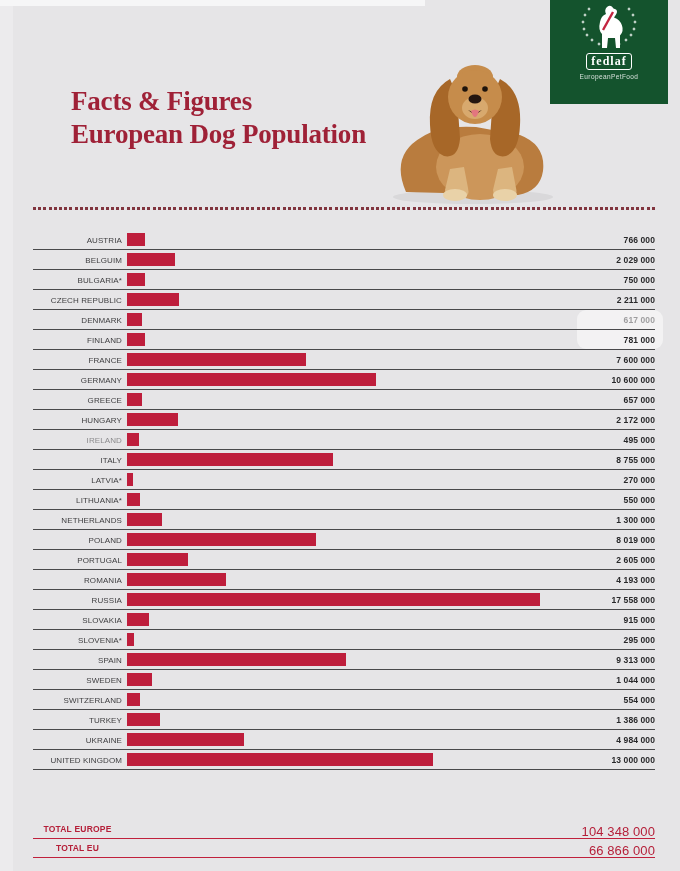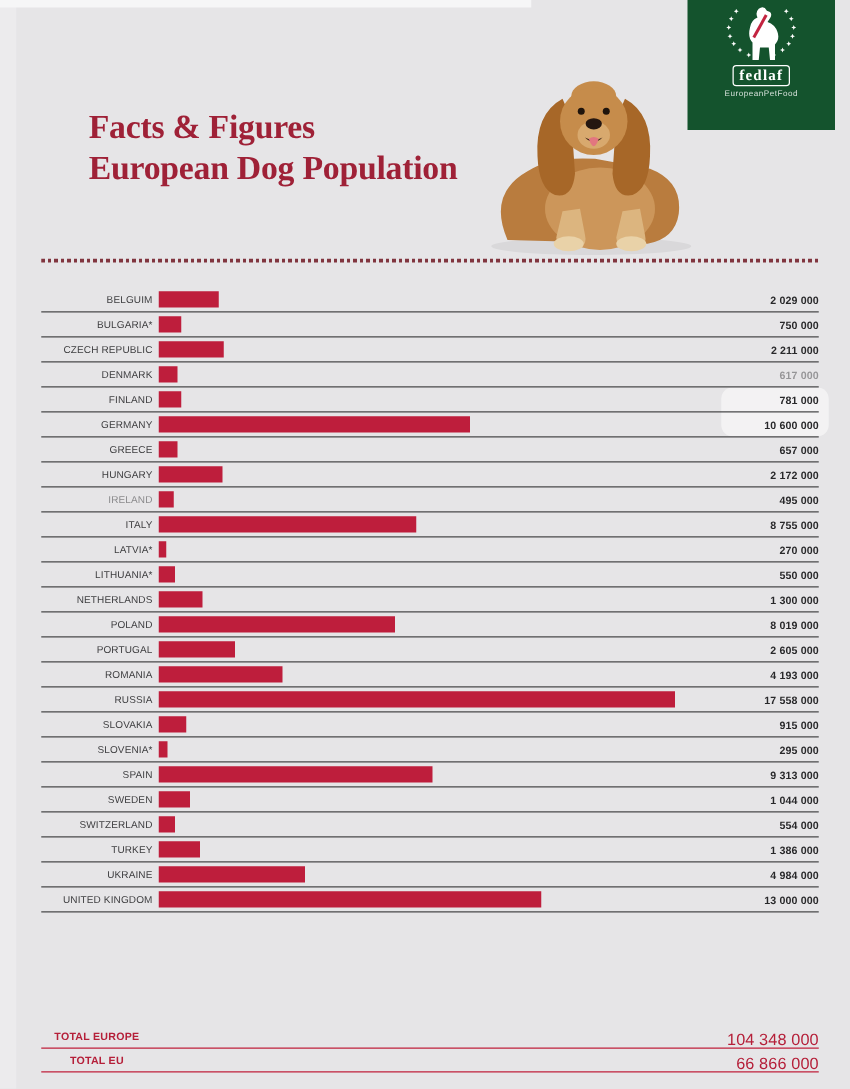--- a/index.html
+++ b/index.html
@@ -123,20 +123,25 @@
     <line x1="34" y1="9" x2="24" y2="27" stroke="#c32440" stroke-width="2.4"></line>
   </svg>
   <div class="logo-brand">fedlaf</div>
   <div class="logo-sub">EuropeanPetFood</div>
 </div>
 
 <div class="dotted"></div>
 
 <div class="chart" id="chart">
   <div class="watermark-blob"></div>
+<div class="row">
+      <span class="row-label">AUSTRIA</span>
+      <div class="bar" style="width: 18px; background: rgb(190, 30, 60);"></div>
+      <span class="row-value">766 000</span>
+    </div>
     <div class="row">
       <span class="row-label">BELGUIM</span>
       <div class="bar" style="width: 48px; background: rgb(190, 30, 60);"></div>
       <span class="row-value">2 029 000</span>
     </div>
     <div class="row">
       <span class="row-label">BULGARIA*</span>
       <div class="bar" style="width: 18px; background: rgb(190, 30, 60);"></div>
       <span class="row-value">750 000</span>
     </div>
@@ -147,20 +152,25 @@
     </div>
     <div class="row">
       <span class="row-label">DENMARK</span>
       <div class="bar" style="width: 15px; background: rgb(190, 30, 60);"></div>
       <span class="row-value faded-value">617 000</span>
     </div>
     <div class="row">
       <span class="row-label">FINLAND</span>
       <div class="bar" style="width: 18px; background: rgb(190, 30, 60);"></div>
       <span class="row-value">781 000</span>
+    </div>
+    <div class="row">
+      <span class="row-label">FRANCE</span>
+      <div class="bar" style="width: 179px; background: rgb(190, 30, 60);"></div>
+      <span class="row-value">7 600 000</span>
     </div>
     <div class="row">
       <span class="row-label">GERMANY</span>
       <div class="bar" style="width: 249px; background: rgb(190, 30, 60);"></div>
       <span class="row-value">10 600 000</span>
     </div>
     <div class="row">
       <span class="row-label">GREECE</span>
       <div class="bar" style="width: 15px; background: rgb(190, 30, 60);"></div>
       <span class="row-value">657 000</span>

